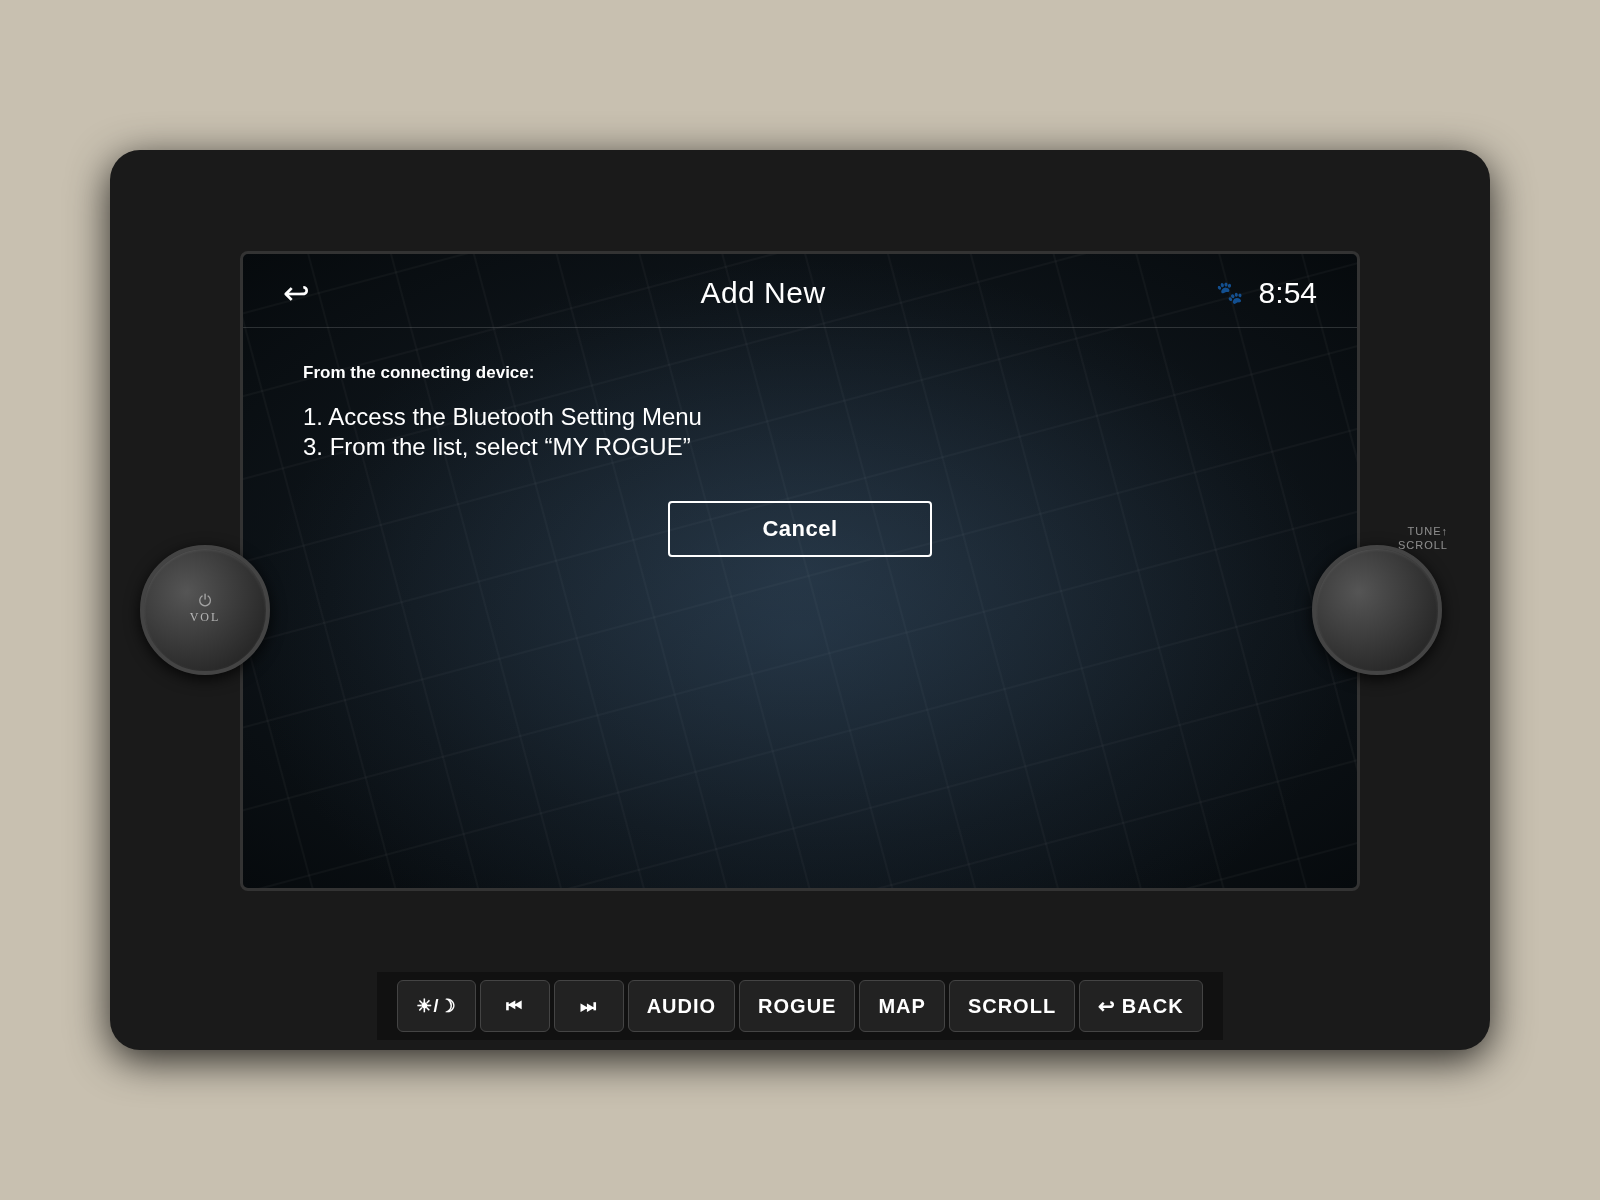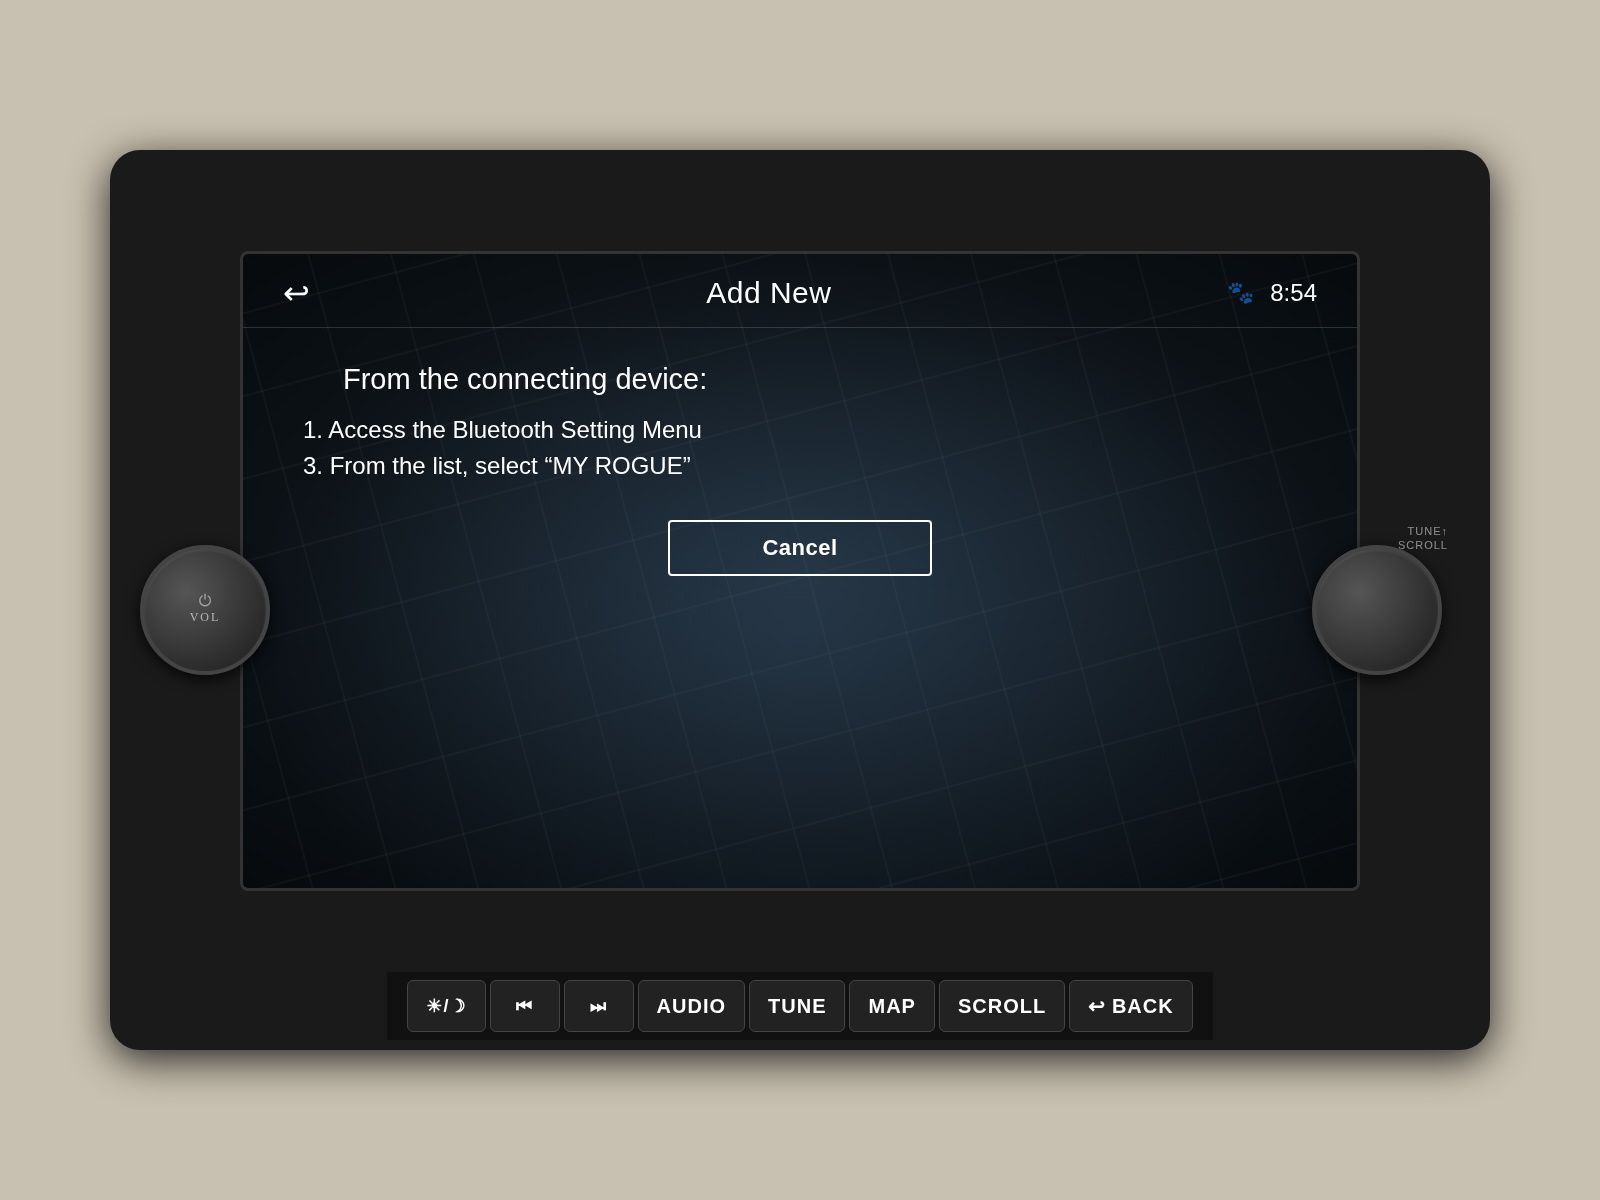--- a/index.html
+++ b/index.html
@@ -106,43 +106,42 @@
       align-items: center;
       gap: 15px;
     }
 
     .bt-icon {
       font-size: 22px;
       color: rgba(255,255,255,0.7);
     }
 
     .clock {
-      font-size: 24px;
+      font-size: 30px;
       font-weight: 400;
       color: white;
     }
 
     
     .main-content {
       padding: 35px 60px 25px 60px;
     }
 
     .instruction-title {
-      font-size: 29px;
-      font-weight: 400;
+      font-size: 17px;
+      font-weight: 700;
       color: white;
       margin-bottom: 20px;
-      margin-left: 40px;
     }
 
     .instruction-list {
       list-style: none;
       display: flex;
       flex-direction: column;
-      gap: 8px;
+      gap: 2px;
     }
 
     .instruction-list li {
       font-size: 24px;
       color: white;
       font-weight: 400;
     }
 
     
     .cancel-area {
@@ -289,21 +288,21 @@
         </div>
       </div>
     </div>
   </div>
 
   <div class="bottom-buttons">
     <button class="hw-btn icon-btn">☀/☽</button>
     <button class="hw-btn icon-btn">⏮</button>
     <button class="hw-btn icon-btn">⏭</button>
     <button class="hw-btn">AUDIO</button>
-    <button class="hw-btn">TUNE</button>
+    <button class="hw-btn">ROGUE</button>
     <button class="hw-btn">MAP</button>
     <button class="hw-btn">SCROLL</button>
     <button class="hw-btn back-hw-btn">
       <span>↩</span>
       <span>BACK</span>
     </button>
   </div>
 </div>
 
 </body></html>

